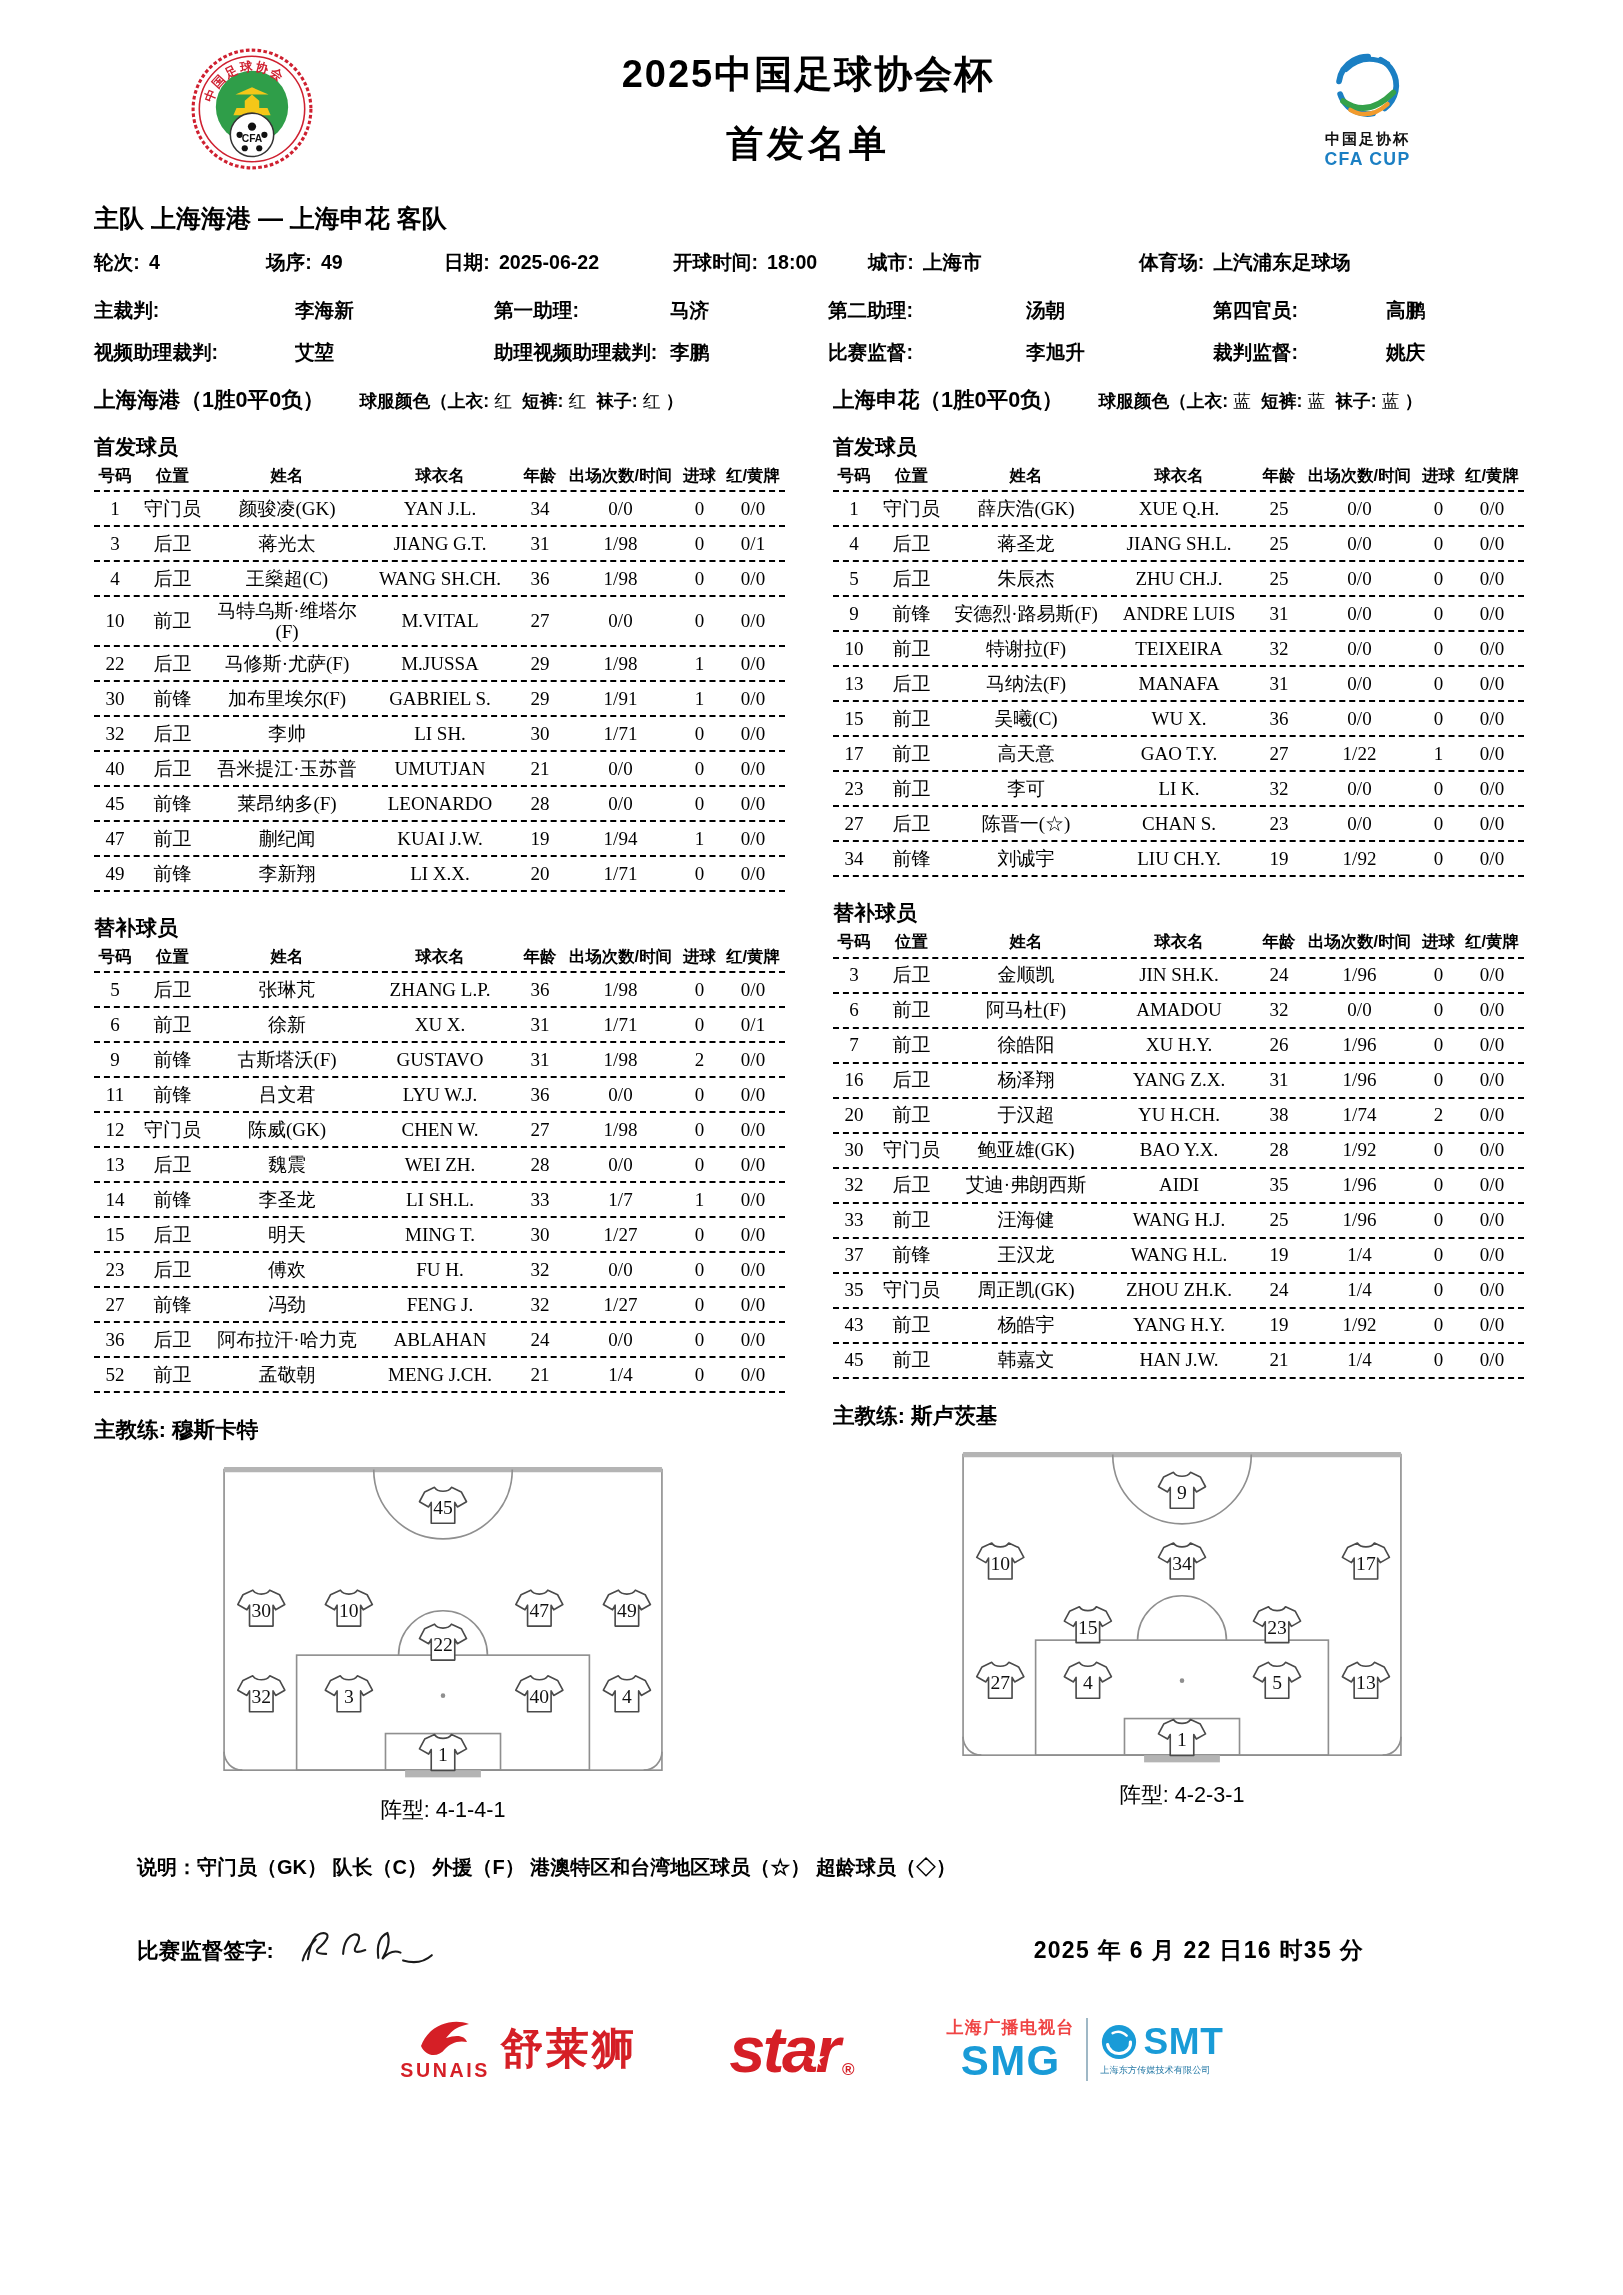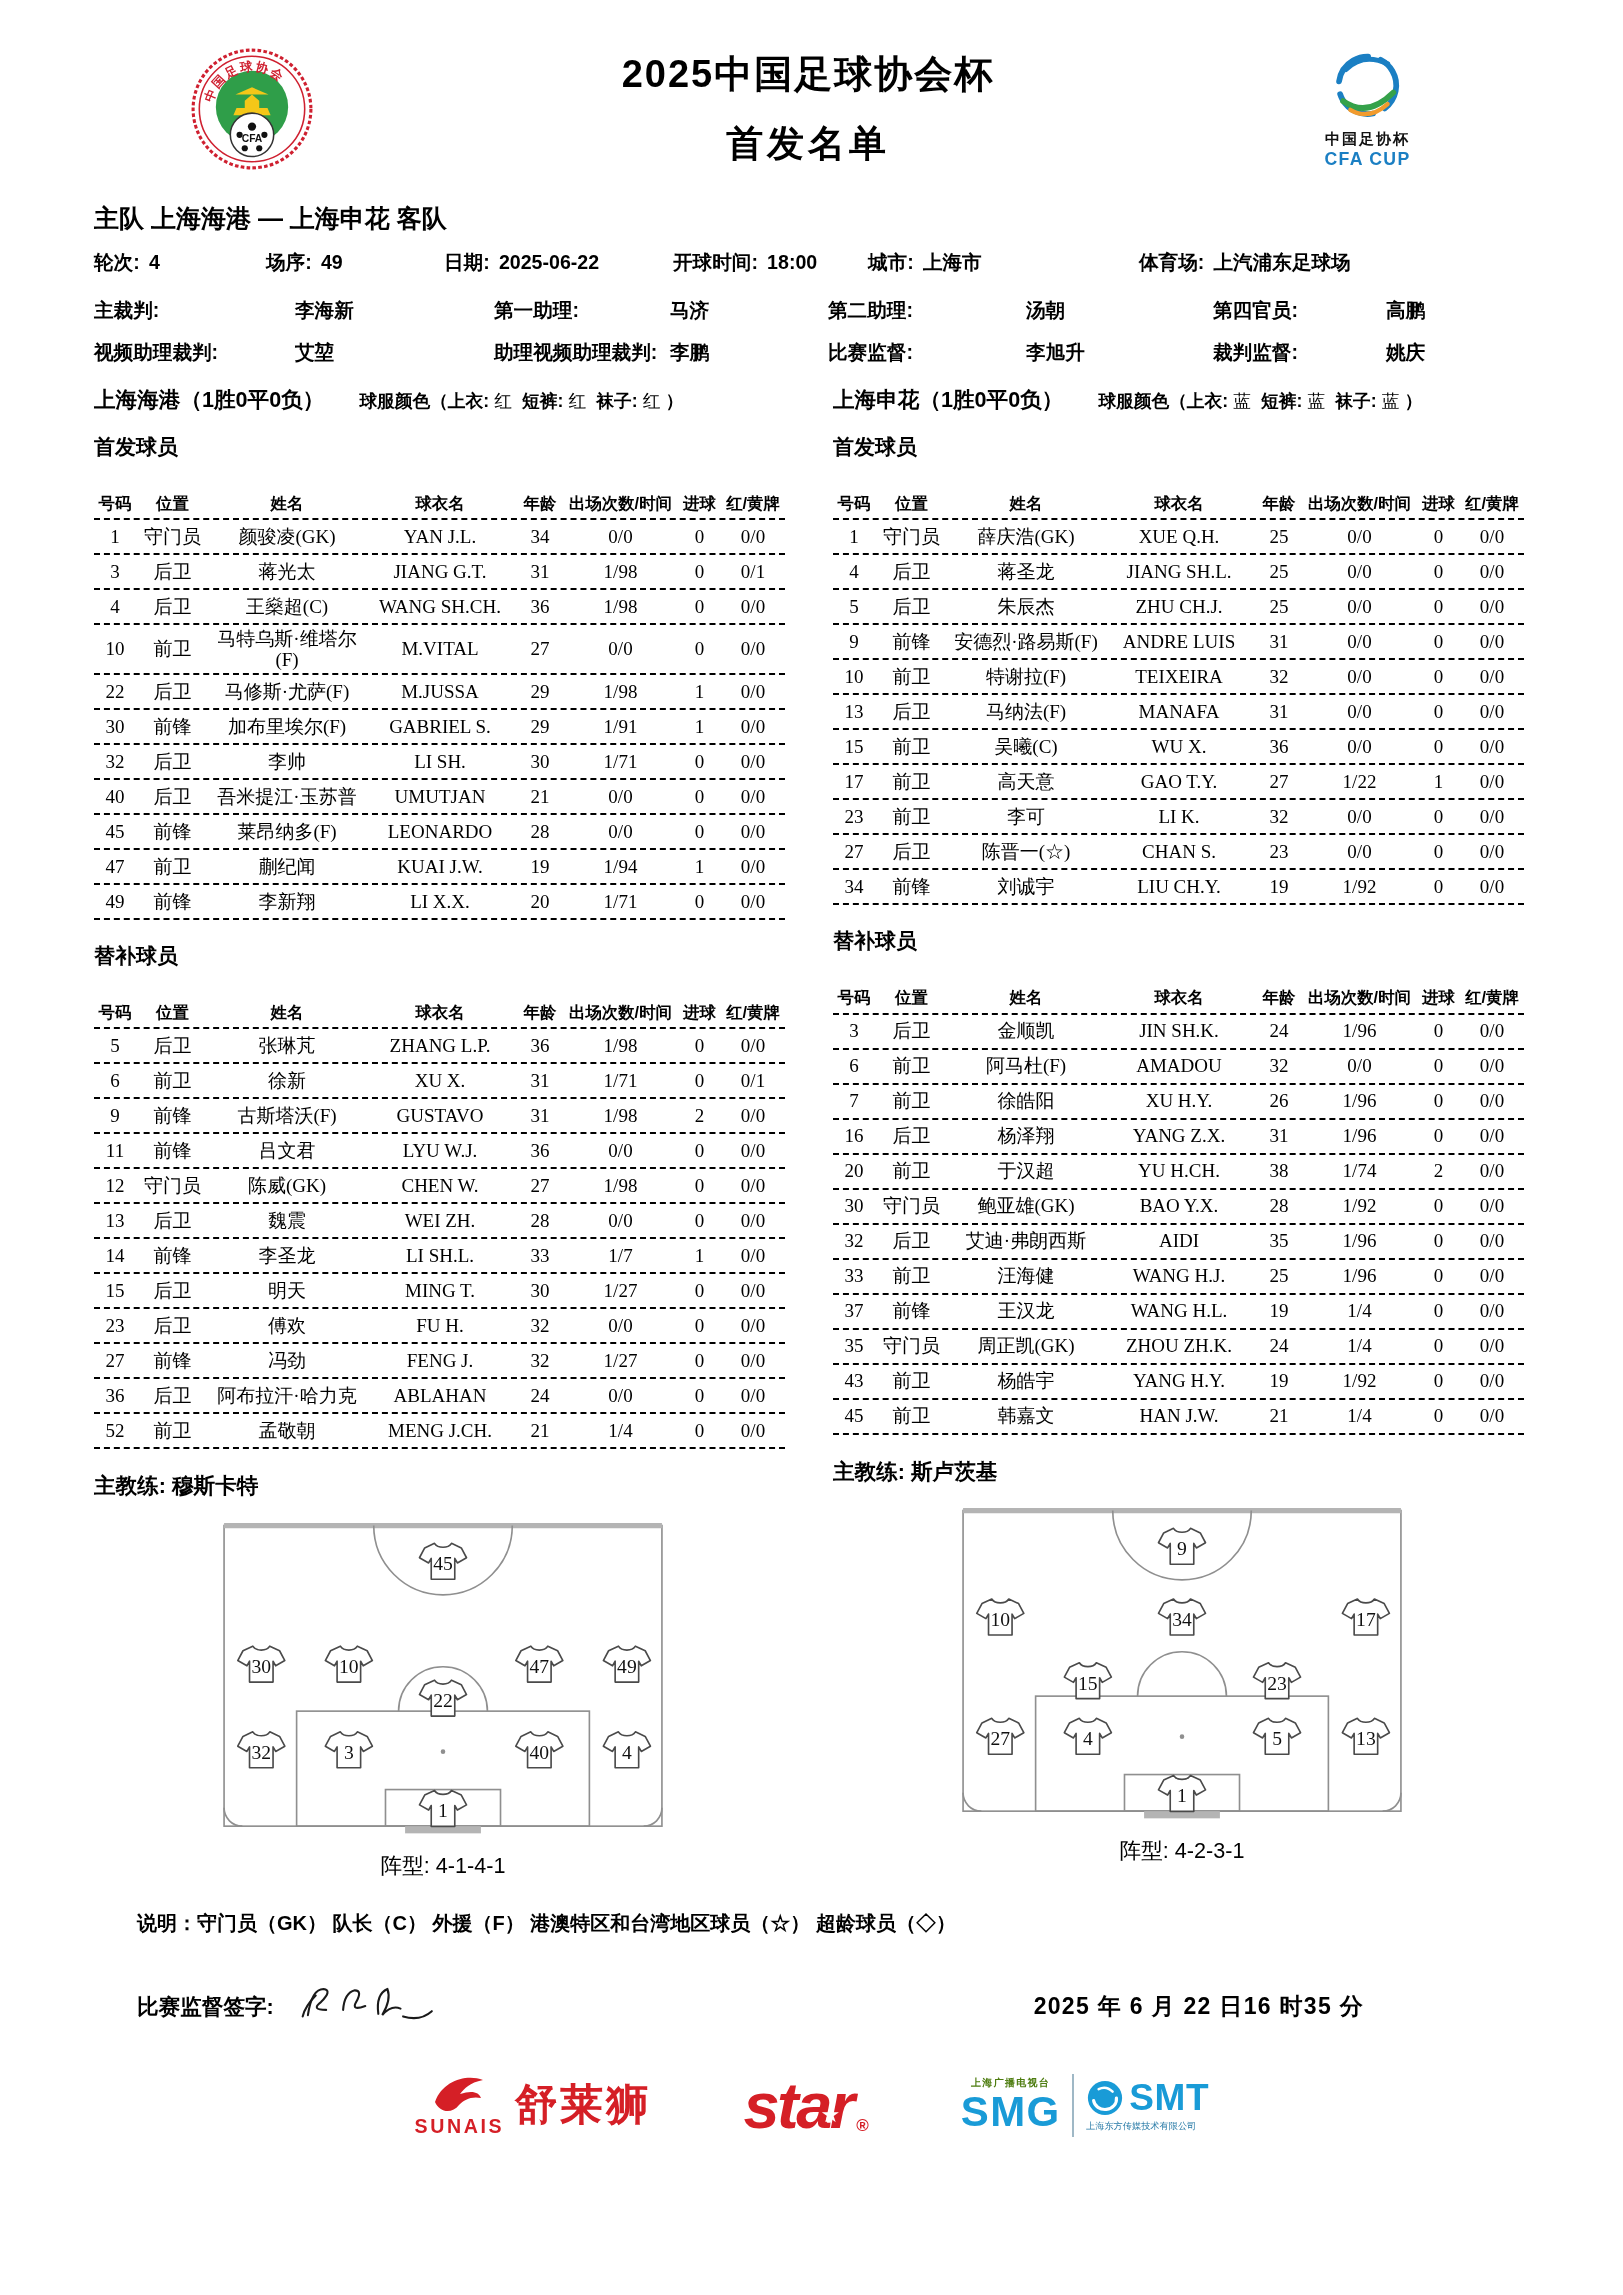--- a/index.html
+++ b/index.html
@@ -34,21 +34,21 @@
   .team-head{display:flex;align-items:baseline;white-space:nowrap;}
   .team-name{font-size:21.6px;font-weight:bold;}
   .kit{font-size:17.7px;font-weight:bold;margin-left:35px;}
   .kit .kv{font-weight:normal;margin:0 5.2px;}
   .sec-label{font-size:21px;font-weight:bold;margin-top:18.3px;height:27.5px;}
   .sec-label.subs{margin-top:22px;}
 
   .ptable{width:691px;}
   .prow{display:flex;align-items:center;border-bottom:2.6px dashed #000;
         min-height:33px;text-align:center;font-family:"Liberation Serif",serif;font-size:19px;}
-  .prow.hdr{font-family:"Liberation Sans",sans-serif;font-weight:bold;font-size:16.4px;min-height:30px;margin-top:28px;}
+  .prow.hdr{font-family:"Liberation Sans",sans-serif;font-weight:bold;font-size:16.4px;min-height:30px;}
   .prow>div{padding:2.6px 0;line-height:1.12;}
   .c0{width:42px;}.c1{width:73px;}.c2{width:156px;}.c3{width:150px;}
   .c4{width:50px;}.c5{width:111px;white-space:nowrap;}.c6{width:47px;}.c7{width:60px;}
 
   .coach{font-size:21.6px;font-weight:bold;margin-top:22px;}
   .pitch-wrap{margin-top:18.3px;display:flex;justify-content:center;}
   .formation{font-size:21.6px;text-align:center;margin-top:17px;}
 
   .notes{font-size:20px;font-weight:bold;margin-top:30px;padding-left:43px;}
 
@@ -62,21 +62,21 @@
   .sp{display:flex;align-items:center;}
   .sunais-icon{width:60px;height:46px;display:block;margin:0 auto;}
   .sunais-left{text-align:center;}
   .sunais-en{font-size:19.6px;font-weight:bold;color:#d51f26;letter-spacing:2.6px;margin-top:-2.6px;}
   .sunais-cn{font-size:43px;font-weight:bold;color:#d51f26;margin-left:10.5px;letter-spacing:2.6px;}
   .star{position:relative;}
   .star-word{font-size:65px;font-weight:bold;font-style:italic;color:#d51f26;letter-spacing:-2.6px;}
   .star-glyph{position:absolute;left:77px;top:34px;font-size:22px;color:#ffffff;font-style:normal;}
   .star-reg{font-size:17px;font-weight:bold;color:#d51f26;align-self:flex-end;margin:0 0 6.5px 3.9px;}
   .smg-col{text-align:center;}
-  .smg-top{font-size:10px;font-weight:bold;color:#4d7c0f;letter-spacing:1.3px;}
+  .smg-top{font-size:17px;font-weight:bold;color:#ef4444;letter-spacing:1.3px;}
   .smg-big{font-size:42px;font-weight:bold;color:#199bd7;letter-spacing:1.3px;line-height:1.05;}
   .smg-div{width:2px;height:63px;background:#9fb8c6;margin:0 11.8px;}
   .smt-row{display:flex;align-items:center;}
   .smt-icon{width:38px;height:38px;}
   .smt-big{font-size:37px;font-weight:bold;color:#199bd7;margin-left:5.2px;letter-spacing:0.7px;}
   .smt-sub{font-size:9.2px;color:#2a7ca8;margin-top:1.3px;white-space:nowrap;}
 </style>
 </head>
 <body>
 

